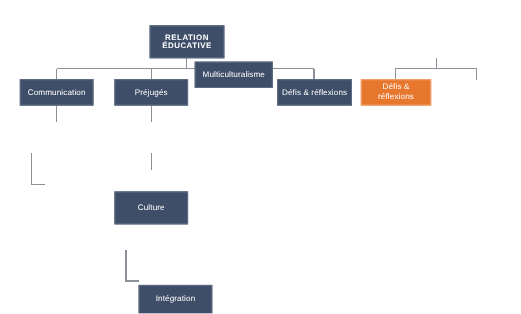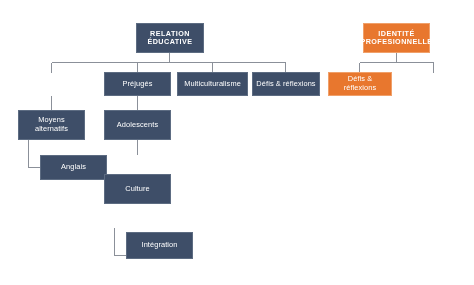--- a/index.html
+++ b/index.html
@@ -89,36 +89,33 @@
 
       <path d="M396.5,52.5 L396.5,62.5"></path>
       <path d="M359.5,62.5 L433.5,62.5"></path>
       <path d="M359.5,62.5 L359.5,72.5"></path>
       <path d="M433.5,62.5 L433.5,72.5"></path>
     </g>
   </svg>
 
   <div class="node dark root" style="left:136px; top:23px; width:68px; height:30px;">RELATION ÉDUCATIVE</div>
 
+  <div class="node dark lvl1" style="left:18px; top:72px; width:67px; height:24px;">Communication</div>
 
   <div class="node dark lvl1" style="left:104px; top:72px; width:67px; height:24px;text-align:right;">Préjugés</div>
 
-  <div class="node dark lvl1" style="left:177px; top:72px; width:71px; height:24px;">Multiculturalisme</div>
+  <div class="node dark lvl1" style="left:177px; top:56px; width:71px; height:24px;">Multiculturalisme</div>
 
   <div class="node dark lvl1" style="left:252px; top:72px; width:68px; height:24px;">Défis &amp; réflexions</div>
 
-  <div class="node dark lvl2" style="left:18px; top:110px; width:67px; height:30px;">Moyens alternatifs</div>
 
-  <div class="node dark lvl2" style="left:40px; top:155px; width:67px; height:25px;">Anglais</div>
 
-  <div class="node dark lvl2" style="left:104px; top:110px; width:67px; height:30px;">Adolescents</div>
 
   <div class="node dark lvl2" style="left:104px; top:154px; width:67px; height:30px;margin-top:20px;">Culture</div>
 
 
-  <div class="node dark lvl2" style="left:126px; top:232px; width:67px; height:27px;">Intégration</div>
+  <div class="node dark lvl2" style="left:126px; top:259px; width:67px; height:27px;">Intégration</div>
 
-  <div class="node orange root" style="left:363px; top:23px; width:67px; height:30px;">IDENTITÉ PROFESIONNELLE</div>
 
   <div class="node orange lvl1" style="left:328px; top:72px; width:64px; height:24px;">Défis &amp; réflexions</div>
 
 
 </div>
 
 </body></html>

